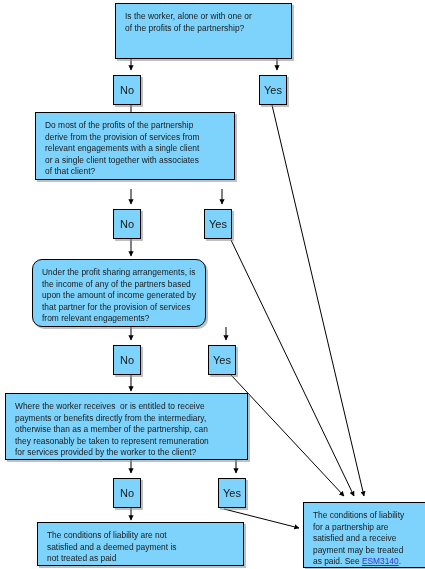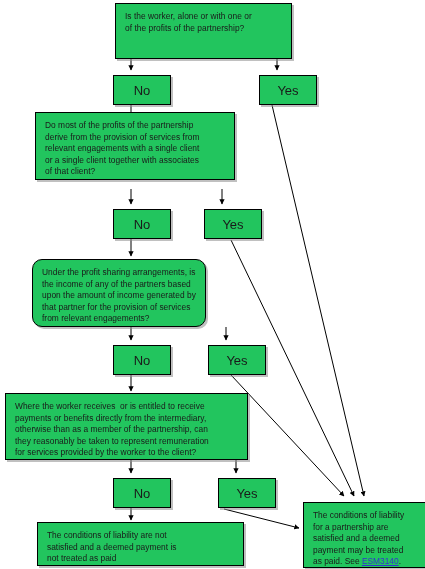--- a/index.html
+++ b/index.html
@@ -20,39 +20,39 @@
   #wires {
     position: absolute;
     left: 0;
     top: 0;
     width: 425px;
     height: 569px;
   }
   .node {
     position: absolute;
     box-sizing: border-box;
-    background: #22c55e;
+    background: #7dd3fc;
     border: 1px solid #000000;
     box-shadow: 2px 2px 0 rgba(140,140,140,0.55);
   }
   .qbox {
     padding: 7px 9px 6px 9px;
     font-size: 8.4px;
     line-height: 11.6px;
     color: #1a1a1a;
     letter-spacing: 0.03px;
   }
   .qbox .line { display: block; white-space: pre; }
   .dbox {
-    width: 58px;
+    width: 28px;
     height: 30px;
     display: flex;
     align-items: center;
     justify-content: center;
-    font-size: 13px;
+    font-size: 11px;
     color: #1a1a1a;
   }
   .rbox {
     padding: 7px 9px 6px 9px;
     font-size: 8.4px;
     line-height: 11.6px;
     color: #1a1a1a;
   }
   .rbox .line { display: block; white-space: pre; }
   .esmlink {
@@ -167,18 +167,18 @@
 
   <div class="node rbox" style="left:37px; top:522px; width:207px; height:44px;">
     <span class="line">The conditions of liability are not</span>
     <span class="line">satisfied and a deemed payment is</span>
     <span class="line">not treated as paid</span>
   </div>
 
   <div class="node rbox" style="left:303px; top:502px; width:128px; height:66px;">
     <span class="line">The conditions of liability</span>
     <span class="line">for a partnership are</span>
-    <span class="line">satisfied and a deemed</span>
+    <span class="line">satisfied and a receive</span>
     <span class="line">payment may be treated</span>
     <span class="line"><span>as paid. See </span><a class="esmlink">ESM3140</a><span>.</span></span>
   </div>
 
 </div>
 
 </body></html>

